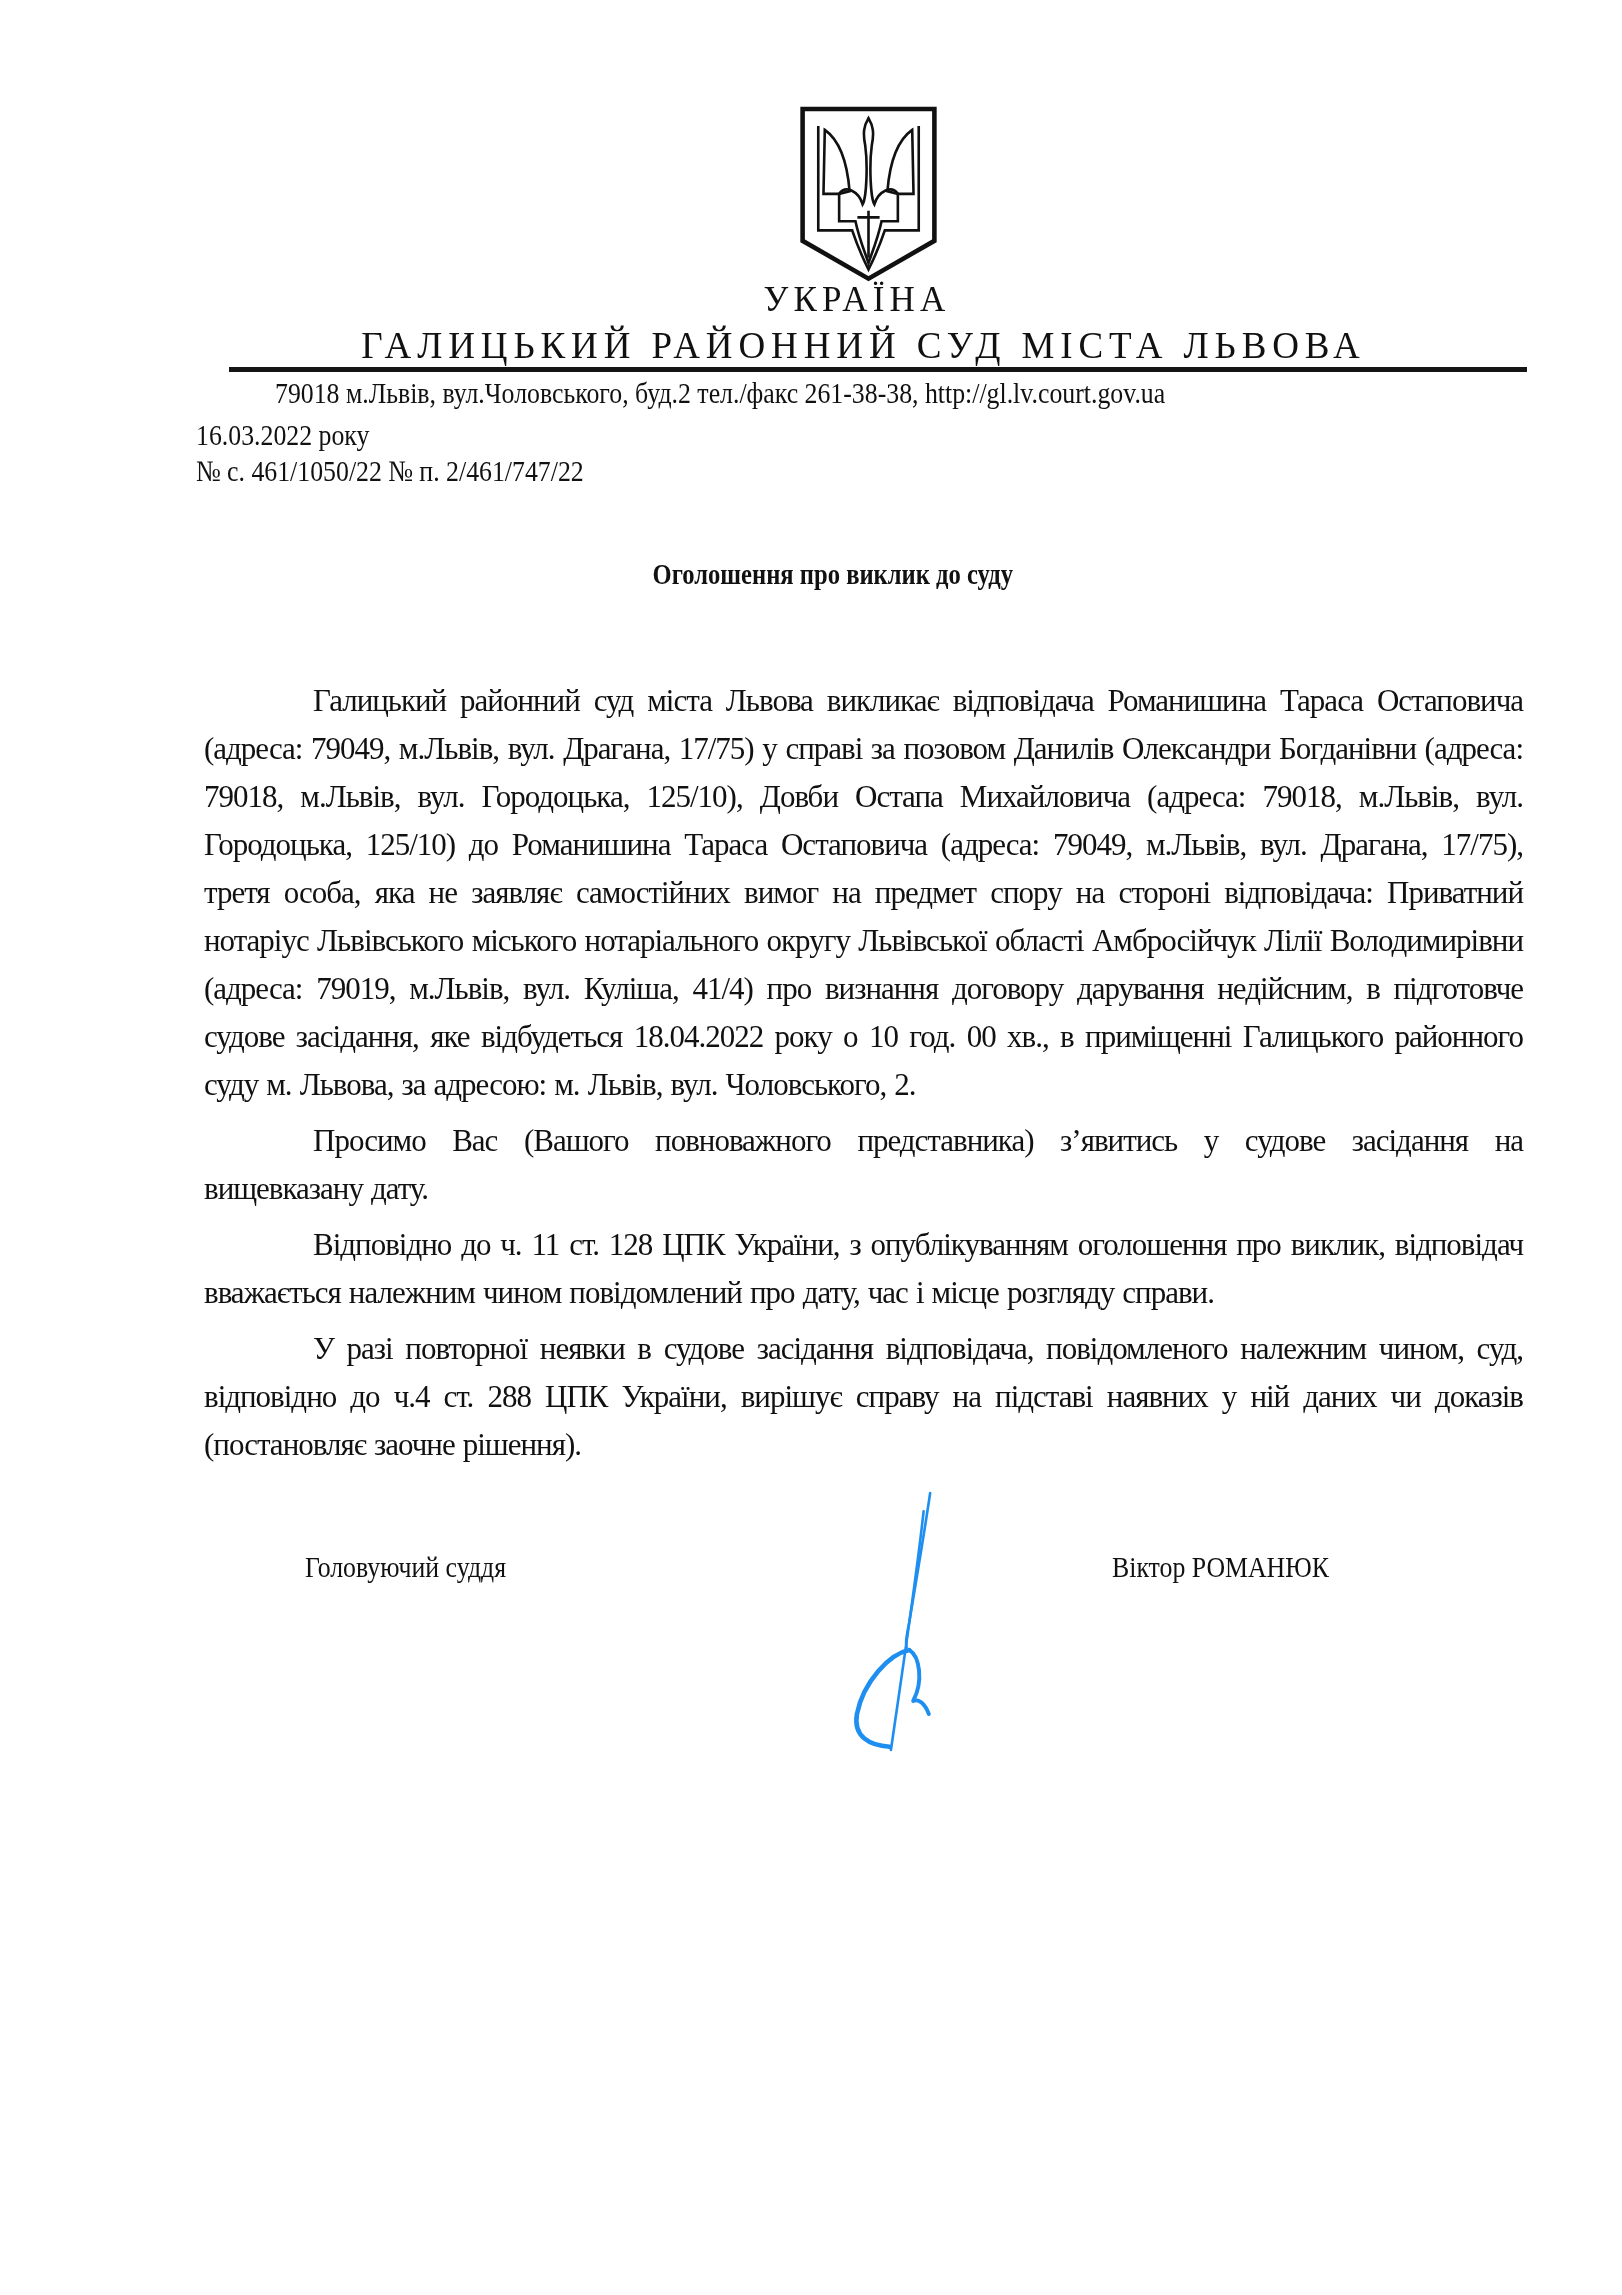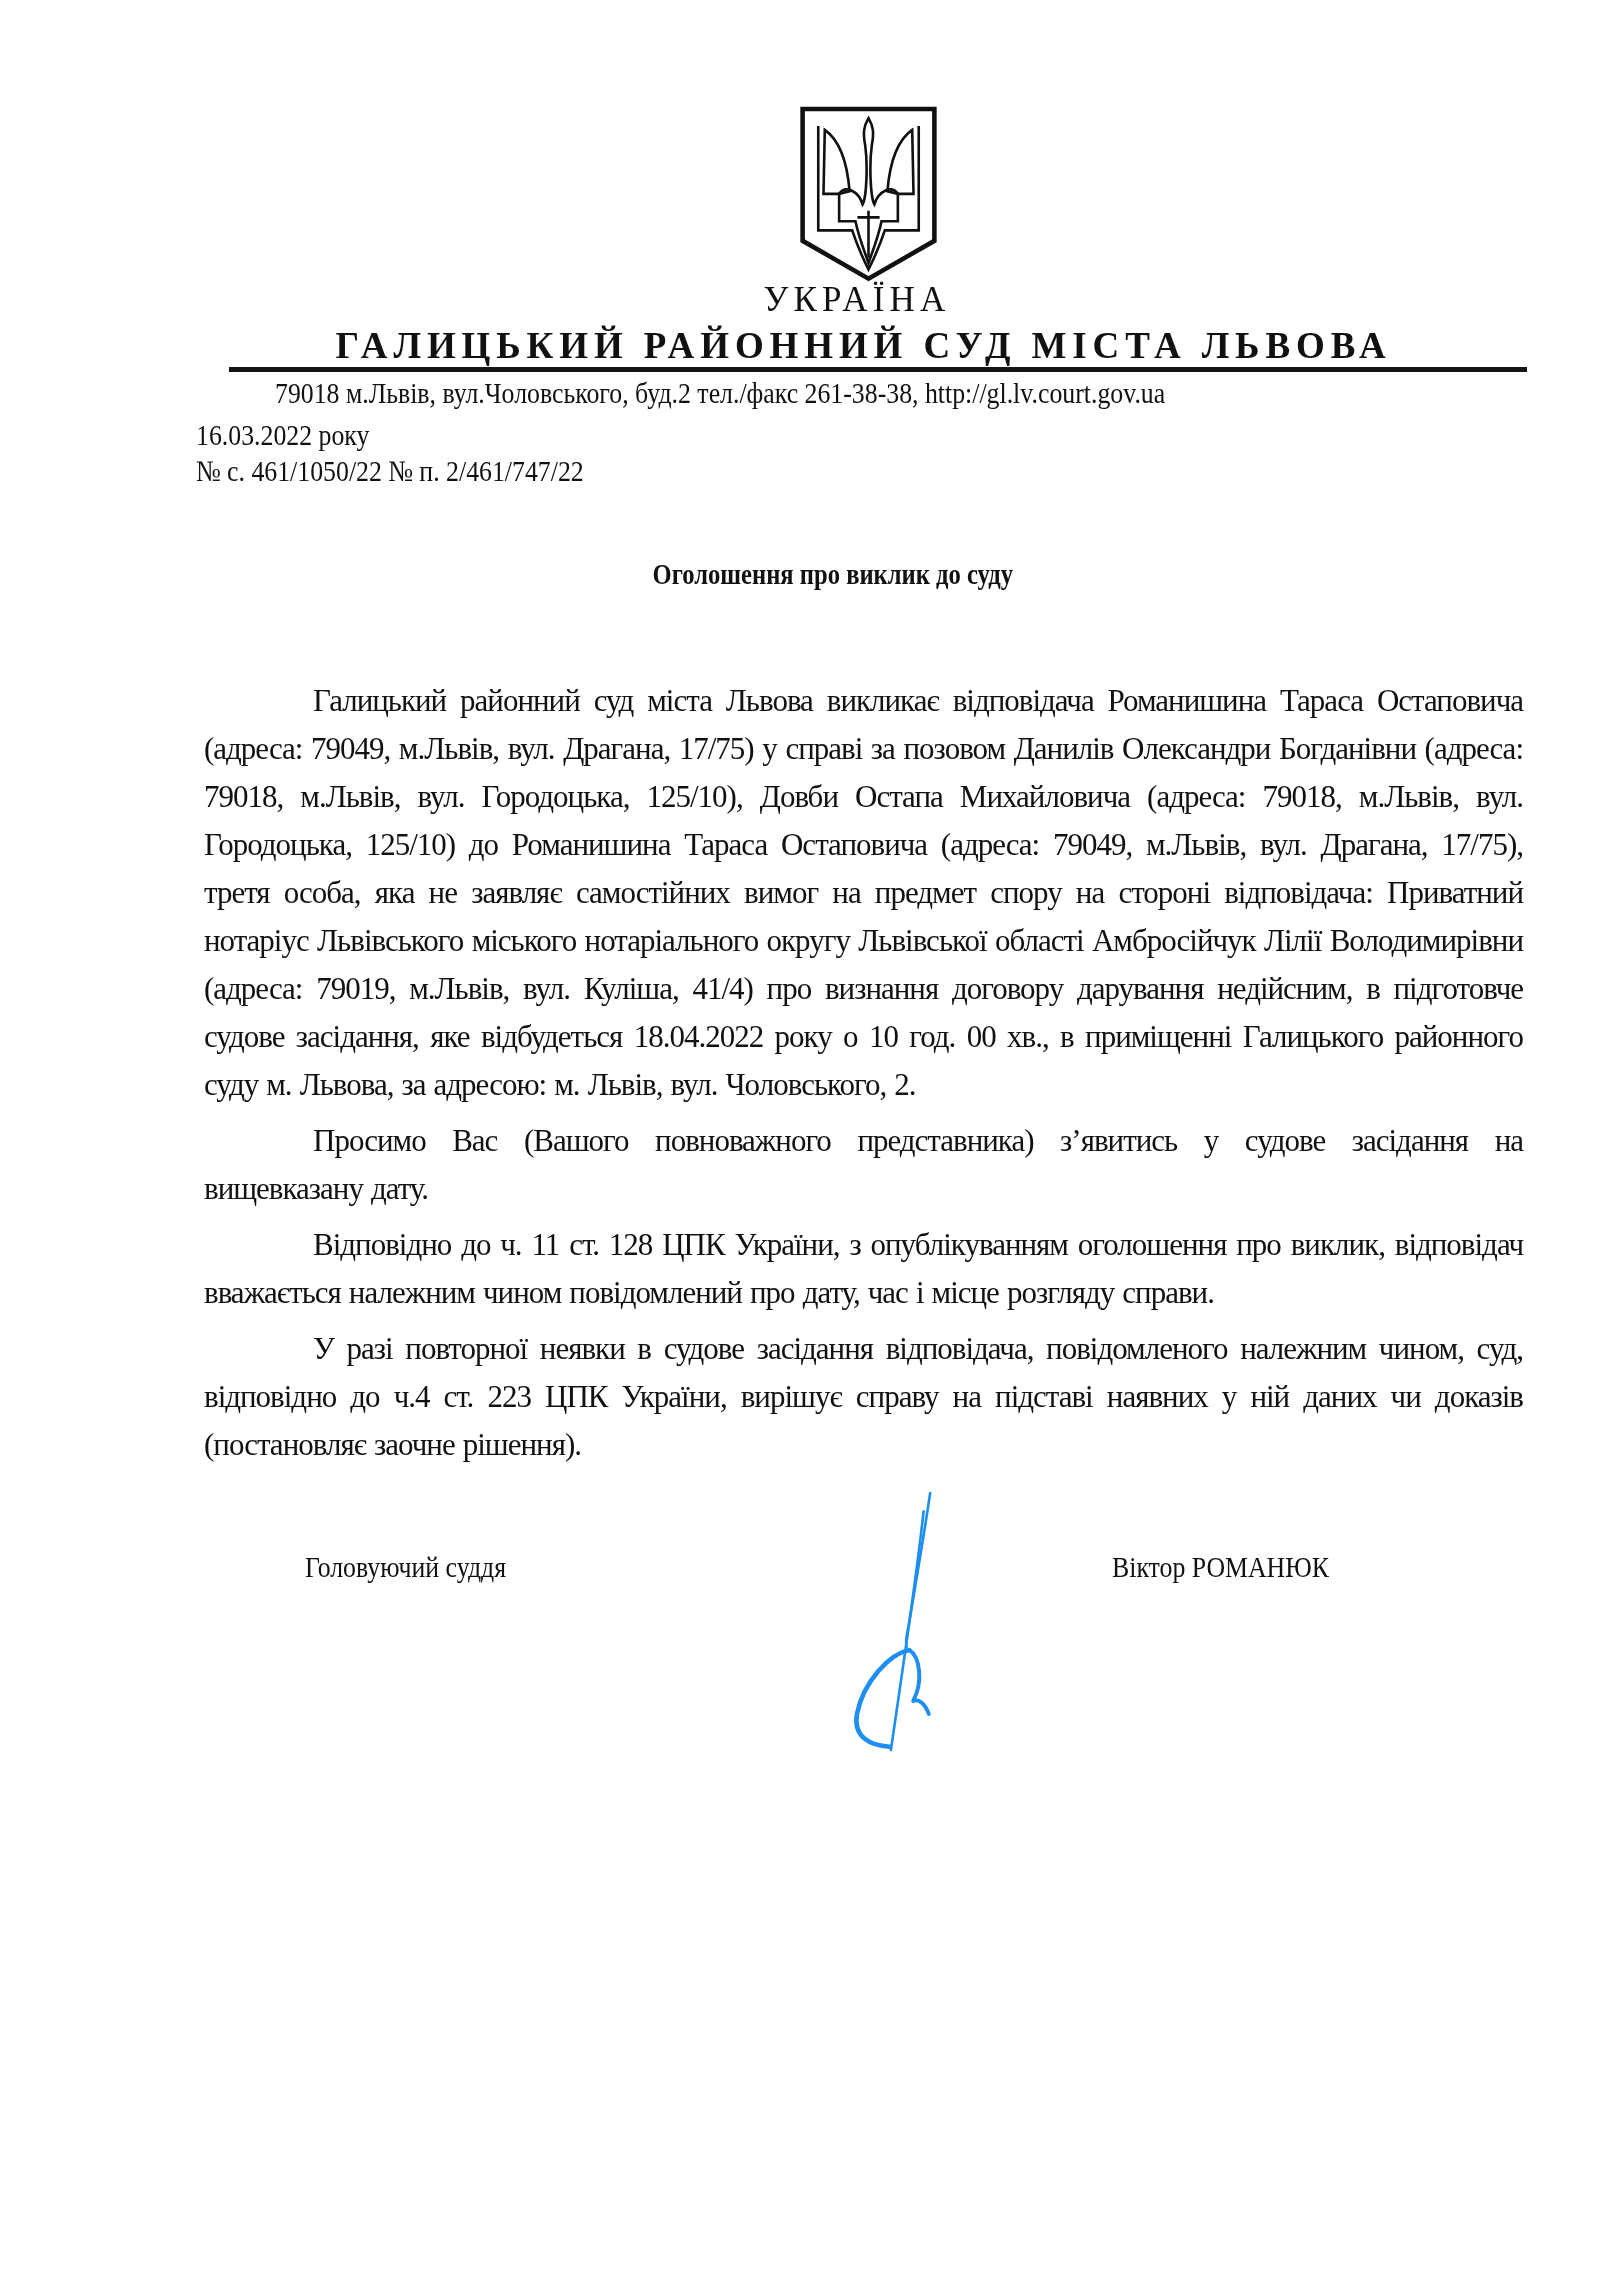--- a/index.html
+++ b/index.html
@@ -4,21 +4,21 @@
 <style>
   html, body { margin: 0; padding: 0; background: #ffffff; }
   body { width: 1623px; height: 2295px; position: relative; overflow: hidden;
          font-family: "Liberation Serif", "DejaVu Serif", serif; color: #111; }
   .abs { position: absolute; }
   #coat { left: 800px; top: 106px; width: 137px; height: 177px; }
   #country { left: 0; width: 1623px; top: 280px; text-align: center;
              font-size: 35px; letter-spacing: 5.2px; padding-left: 91px; box-sizing: border-box;
              line-height: 39px; font-family: "Liberation Serif", serif; }
   #court-title { left: 242px; width: 1243px; top: 325px; text-align: center;
-                 font-size: 37px; font-weight: bold; letter-spacing: 5.9px; line-height: 41px; white-space: nowrap; }
+                 font-size: 37px; font-weight: normal; letter-spacing: 5.9px; line-height: 41px; white-space: nowrap; }
   #header-rule { left: 229px; top: 367px; width: 1298px; height: 5.2px; background: #151515; }
   #address { left: 275px; top: 374px; font-size: 30px; line-height: 37px; white-space: nowrap;
              transform: scaleX(0.86); transform-origin: left center; }
   #date { left: 196px; top: 416px; font-size: 30px; line-height: 37px; white-space: nowrap;
           transform: scaleX(0.86); transform-origin: left center; }
   #case-numbers { left: 196px; top: 452px; font-size: 30px; line-height: 37px; white-space: nowrap;
                   transform: scaleX(0.86); transform-origin: left center; }
   #notice-title { left: 0; width: 1623px; top: 555px; text-align: center; padding-left: 42px; box-sizing: border-box;
                   font-size: 30px; font-weight: bold; line-height: 37px; }
   #notice-title span { display: inline-block; transform: scaleX(0.82); }
@@ -51,21 +51,21 @@
 <div id="address" class="abs">79018   м.Львів,  вул.Чоловського, буд.2 тел./факс 261-38-38, http://gl.lv.court.gov.ua</div>
 <div id="date" class="abs">16.03.2022 року</div>
 <div id="case-numbers" class="abs">№ с. 461/1050/22  № п. 2/461/747/22</div>
 
 <div id="notice-title" class="abs"><span>Оголошення про виклик до суду</span></div>
 
 <div id="body" class="abs">
   <p class="para">Галицький районний суд міста Львова викликає відповідача Романишина Тараса Остаповича (адреса: 79049, м.Львів, вул. Драгана, 17/75) у справі за позовом Данилів Олександри Богданівни (адреса: 79018, м.Львів, вул. Городоцька, 125/10), Довби Остапа Михайловича (адреса: 79018, м.Львів, вул. Городоцька, 125/10) до Романишина Тараса Остаповича (адреса: 79049, м.Львів, вул. Драгана, 17/75), третя особа, яка не заявляє самостійних вимог на предмет спору на стороні відповідача: Приватний нотаріус Львівського міського нотаріального округу Львівської області Амбросійчук Лілії Володимирівни (адреса: 79019, м.Львів, вул. Куліша, 41/4) про визнання договору дарування недійсним, в підготовче судове засідання, яке відбудеться 18.04.2022 року о 10 год. 00 хв., в приміщенні Галицького районного суду м. Львова, за адресою: м. Львів, вул. Чоловського, 2.</p>
   <p class="para">Просимо Вас (Вашого повноважного представника) з’явитись у судове засідання на вищевказану дату.</p>
   <p class="para">Відповідно до ч. 11 ст. 128 ЦПК України, з опублікуванням оголошення про виклик, відповідач вважається належним чином повідомлений про дату, час і місце розгляду справи.</p>
-  <p class="para">У разі повторної неявки в судове засідання відповідача, повідомленого належним чином, суд, відповідно до ч.4 ст. 223 ЦПК України, вирішує справу на підставі наявних у ній даних чи доказів (постановляє заочне рішення).</p>
+  <p class="para">У разі повторної неявки в судове засідання відповідача, повідомленого належним чином, суд, відповідно до ч.4 ст. 288 ЦПК України, вирішує справу на підставі наявних у ній даних чи доказів (постановляє заочне рішення).</p>
 </div>
 
 <div id="sig-label" class="abs">Головуючий  суддя</div>
 <div id="sig-name" class="abs">Віктор РОМАНЮК</div>
 
 <svg id="signature" class="abs" viewBox="0 0 260 420">
   <g fill="none" stroke="#1e8ff0" stroke-linecap="round" stroke-linejoin="round">
     <path d="M222 12 C212 80 200 150 190 210 C186 230 184 240 186 248" stroke-width="4"></path>
     <path d="M212 40 C200 150 180 280 162 405" stroke-width="4"></path>
     <path d="M190 252 C160 258 120 300 110 350 C104 385 130 398 160 400" stroke-width="7"></path>

